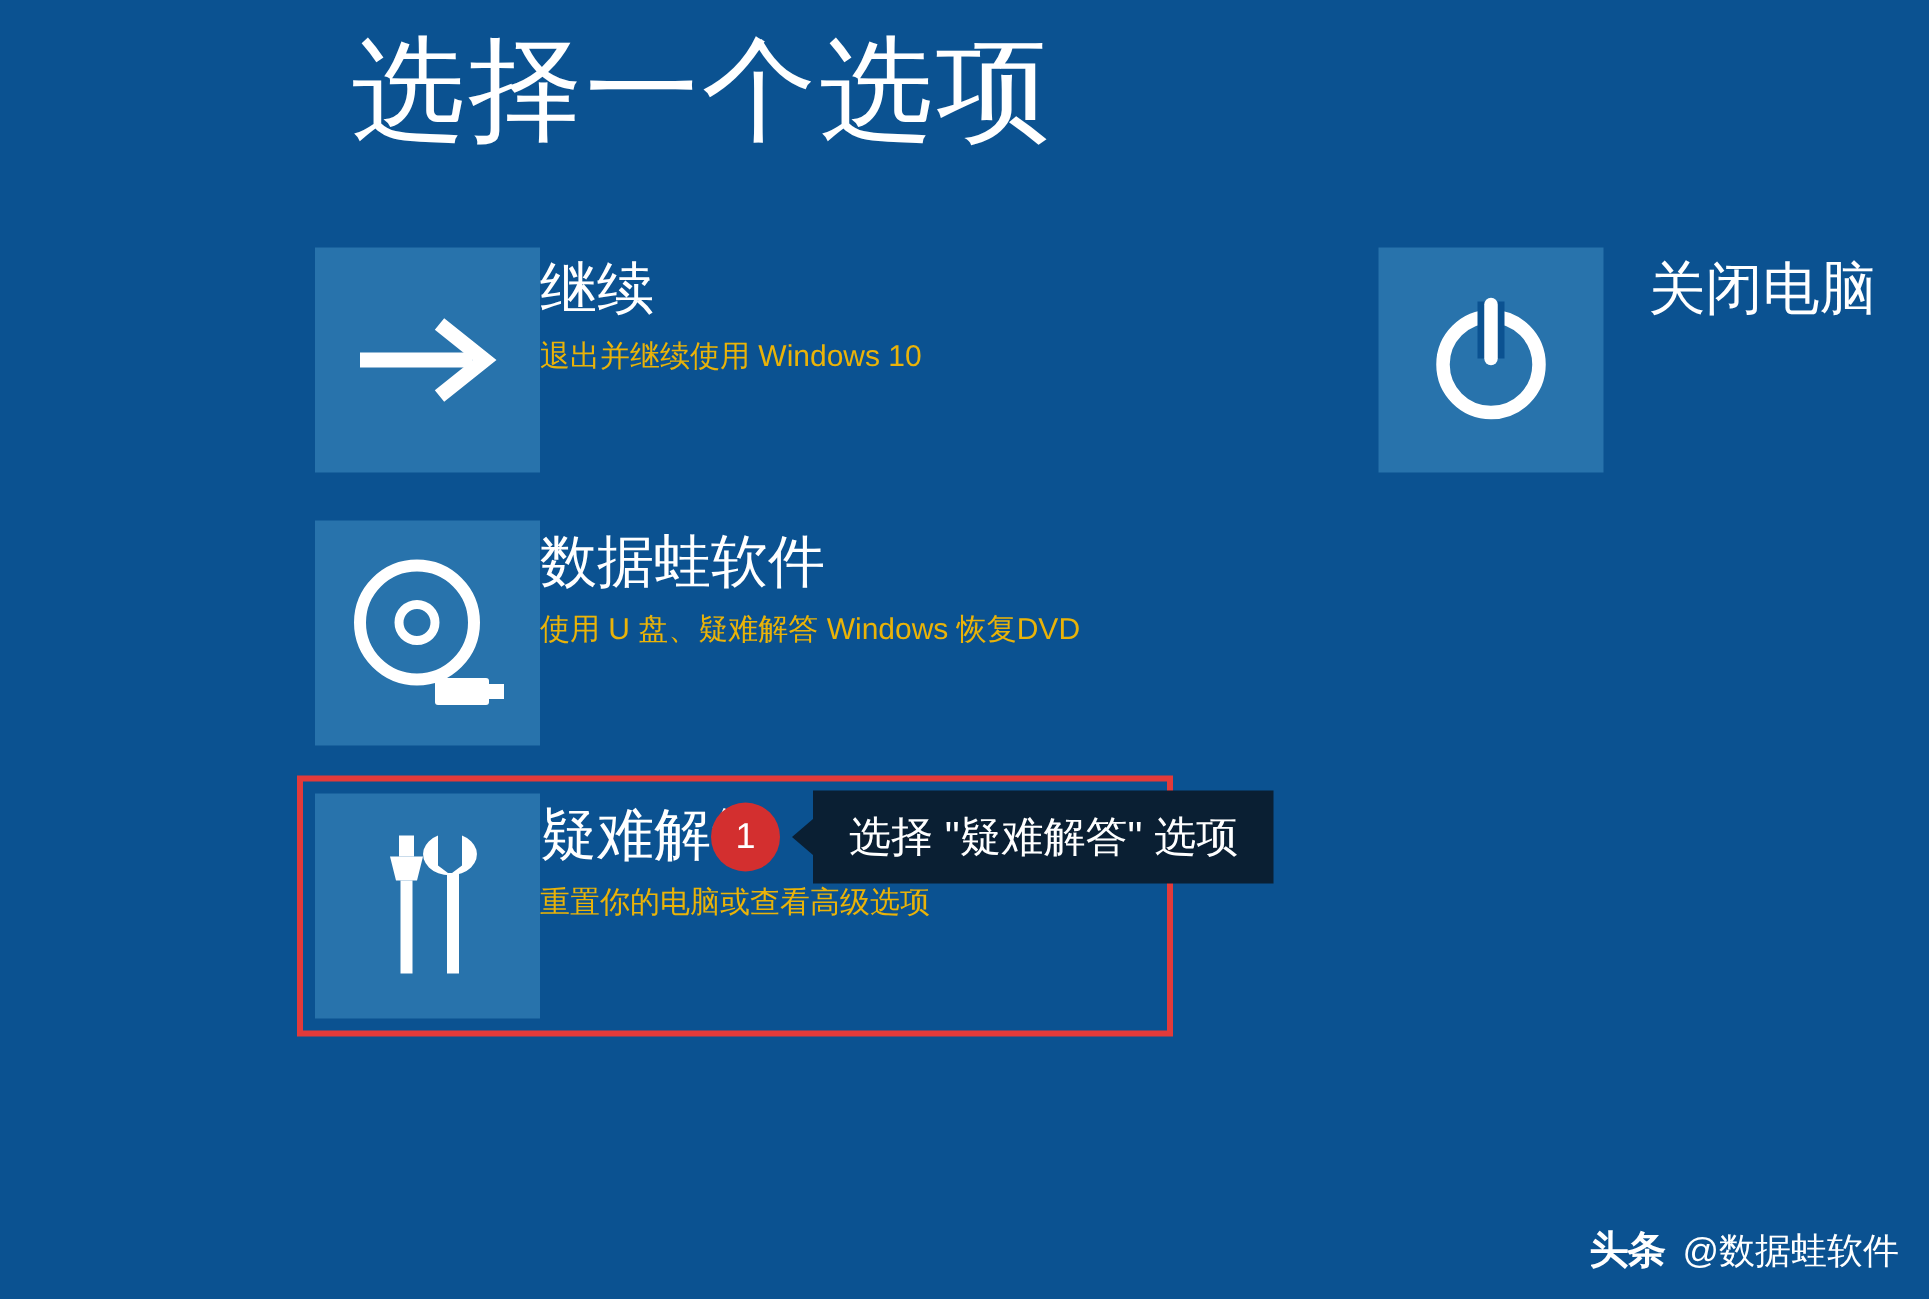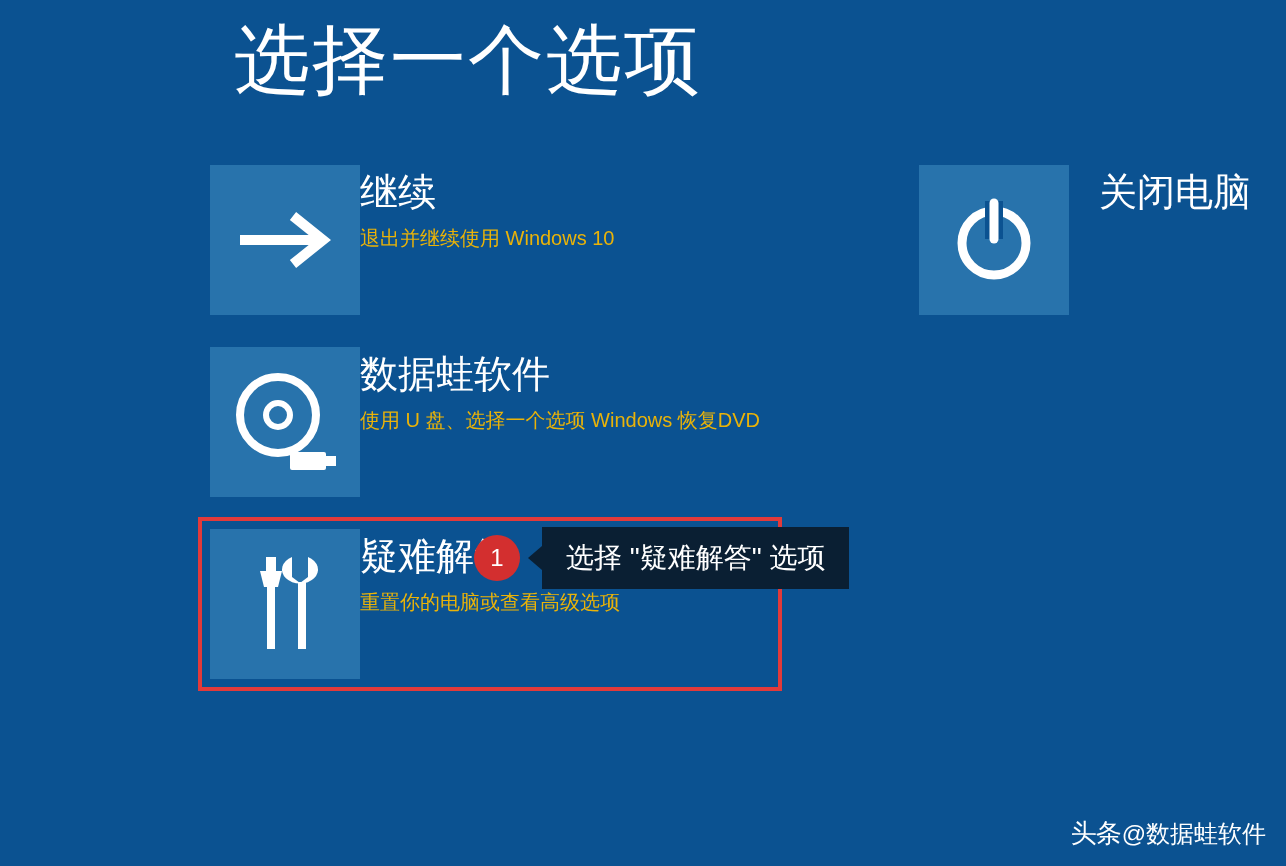--- a/index.html
+++ b/index.html
@@ -120,22 +120,22 @@
     .watermark {
       position: absolute;
       right: 20px;
       bottom: 15px;
       display: flex;
       align-items: center;
       font-size: 24px;
       color: #fff;
     }
     .watermark-logo {
-      font-weight: normal;
-      margin-right: 1px;
+      font-weight: bold;
+      margin-right: 12px;
       font-size: 26px;
       letter-spacing: -1px;
       text-align: center;
     }
     svg { display: block; }
   </style>
 </head>
 <body>
 
 <h1 class="page-title">选择一个选项</h1>
@@ -159,21 +159,21 @@
     <div class="option-icon-box">
       <svg width="110" height="110" viewBox="0 0 110 110">
         <circle cx="48" cy="48" r="38" fill="none" stroke="#fff" stroke-width="8"></circle>
         <circle cx="48" cy="48" r="12" fill="none" stroke="#fff" stroke-width="6"></circle>
         <rect x="60" y="85" width="36" height="18" fill="#fff" rx="2"></rect>
         <rect x="96" y="89" width="10" height="10" fill="#fff"></rect>
       </svg>
     </div>
     <div class="option-text">
       <div class="option-title">数据蛙软件</div>
-      <div class="option-desc">使用 U 盘、选择一个选项 Windows 恢复DVD</div>
+      <div class="option-desc">使用 U 盘、疑难解答 Windows 恢复DVD</div>
     </div>
   </div>
 
   <div class="highlight-box">
     <div class="option-tile">
       <div class="option-icon-box">
         <svg width="90" height="110" viewBox="0 0 90 110">
           <rect x="26" y="8" width="10" height="14" fill="#fff"></rect>
           <polygon points="20,22 42,22 38,38 24,38" fill="#fff"></polygon>
           <rect x="27" y="38" width="8" height="62" fill="#fff"></rect>

